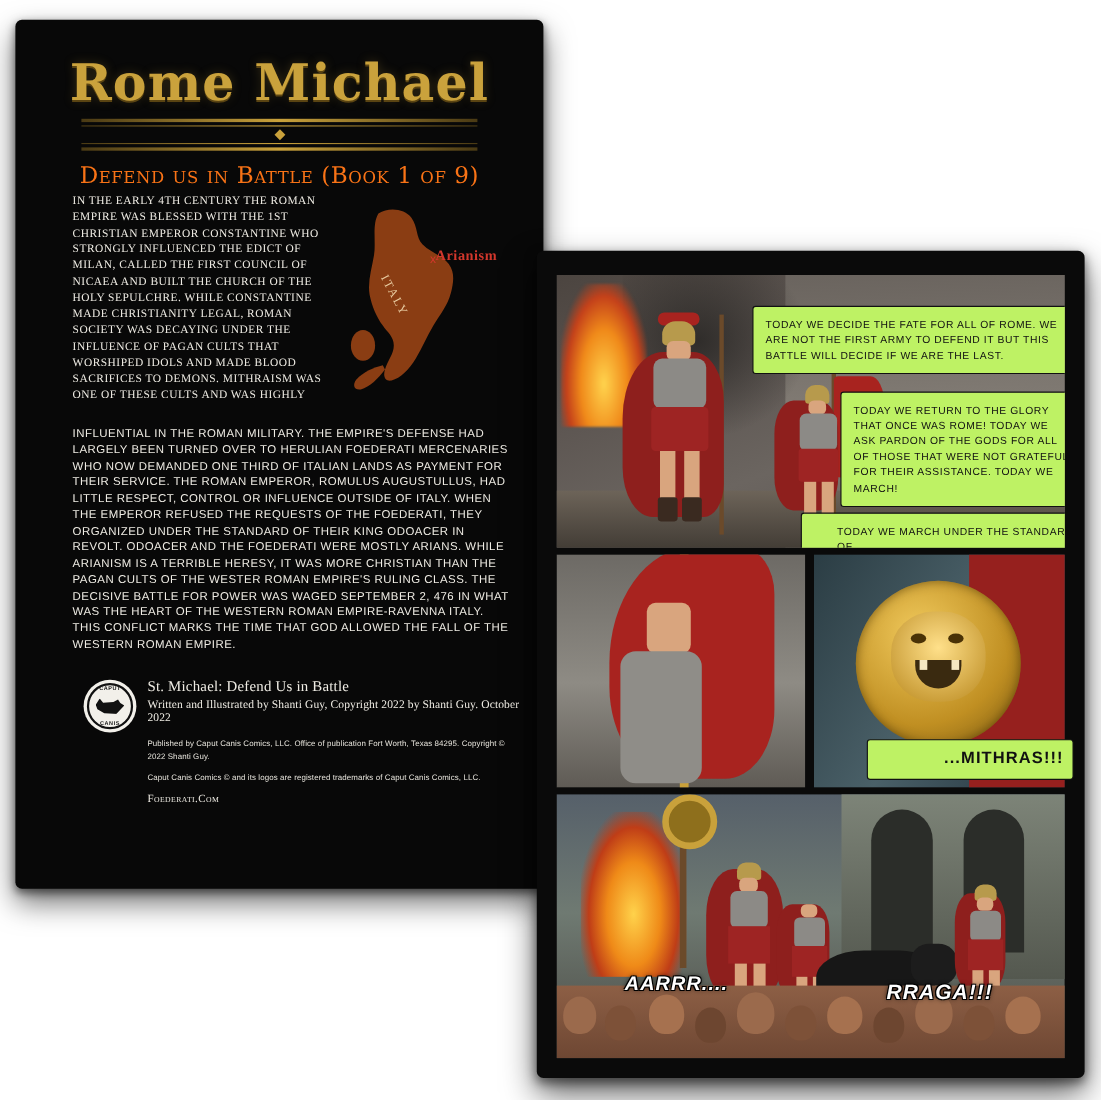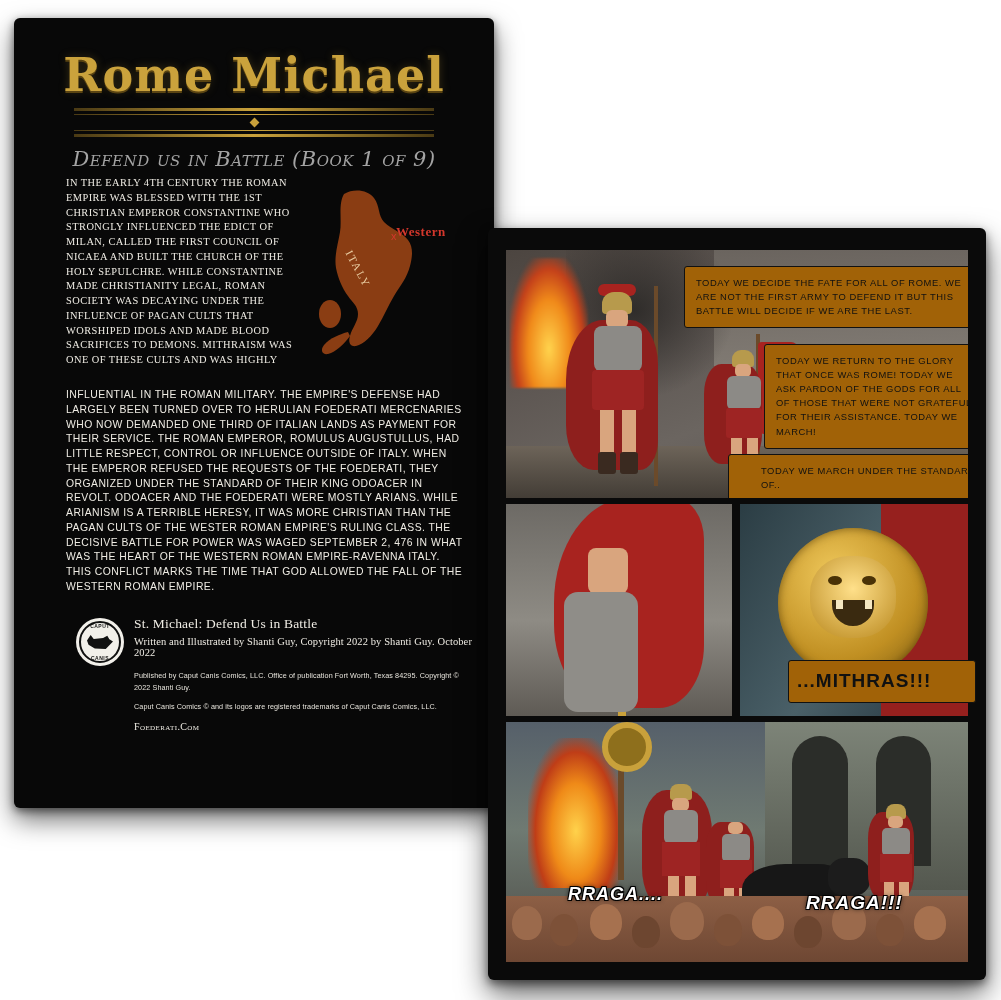--- a/index.html
+++ b/index.html
@@ -24,26 +24,25 @@
     color:#caa23c;
     text-shadow:0 2px 0 #5a4412, 0 0 10px rgba(202,162,60,.25);
     line-height:1;
   }
   .rule-group{width:360px;margin:10px auto 0;}
   .rule{height:3px;background:linear-gradient(to right,#4a3a14,#c9a13b,#4a3a14);margin:3px 0;}
   .rule.thin{height:1px;}
   .diamond{width:7px;height:7px;background:#c9a13b;transform:rotate(45deg);margin:4px auto;}
   .subtitle{
     font-family:"DejaVu Serif", serif;
-    color:#a3a3a3;
+    color:#f97316;
     font-size:21px;
     letter-spacing:.5px;
     margin-top:10px;
     font-variant:small-caps;
-    font-style:italic;
   }
 
   
   .body-col{
     position:absolute;left:52px;top:158px;width:230px;
     color:#efece4;
     font-size:10.4px;
     line-height:1.42;
     letter-spacing:.45px;
     font-variant:small-caps;
@@ -156,23 +155,23 @@
   #s2 .skin{left:33px;top:18px;width:16px;height:13px;border-radius:5px;}
   #s2 .armor{left:25px;top:30px;width:34px;height:34px;border-radius:6px;}
   #s2 .tunic{left:24px;top:62px;width:36px;height:30px;border-radius:3px;}
   #s2 .legL{position:absolute;left:29px;top:92px;width:11px;height:34px;background:#d9a57e;}
   #s2 .legR{position:absolute;left:45px;top:92px;width:11px;height:34px;background:#d9a57e;}
   #s2 .flag{position:absolute;left:56px;top:-4px;width:46px;height:92px;background:#a8231f;
             border-radius:4px 28% 40% 6px;}
   #s2 .pole{position:absolute;left:54px;top:-12px;width:4px;height:160px;background:#6b4a2a;}
 
   .balloon{
-    position:absolute;background:#a16207;border:1.5px solid #111;border-radius:3px;
+    position:absolute;background:#bef264;border:1.5px solid #111;border-radius:3px;
     color:#111;font-size:9.4px;line-height:1.5;letter-spacing:.55px;
-    padding:9px 11px;font-family:"Liberation Sans", sans-serif;text-transform:uppercase;
+    padding:9px 11px;font-family:"Liberation Sans", sans-serif;text-transform:uppercase;margin-top:12px;
   }
   #b1{left:178px;top:16px;width:278px;}
   #b2{left:258px;top:94px;width:198px;}
   #b3{left:222px;top:204px;width:234px;padding-left:32px;}
 
   
   #panel2{left:18px;top:276px;width:226px;height:212px;}
   .p2-bg{position:absolute;left:0;top:0;width:100%;height:100%;
     background:linear-gradient(180deg,#6d6a65,#8e8b84 55%,#5f5b55);}
   .p2-cape{position:absolute;left:48px;top:-6px;width:150px;height:210px;background:#a8231f;
@@ -187,21 +186,21 @@
   .p3-red{position:absolute;right:0;top:0;width:38%;height:100%;background:#96201e;}
   .p3-disc{position:absolute;left:38px;top:24px;width:150px;height:150px;border-radius:50%;
     background:radial-gradient(circle at 38% 32%,#f0c95c,#c08f22 60%,#7a5a12);
     box-shadow:inset 0 0 10px rgba(60,40,0,.6);}
   .p3-face{position:absolute;left:70px;top:52px;width:86px;height:82px;border-radius:45%;
     background:radial-gradient(circle at 50% 40%,#ffe08a,#b9881e);}
   .p3-eye{position:absolute;width:14px;height:9px;background:#4a3206;border-radius:50%;}
   .p3-mouth{position:absolute;left:92px;top:96px;width:42px;height:26px;background:#3a2a10;
     border-radius:0 0 22px 22px;}
   .p3-tooth{position:absolute;background:#f4e7c2;width:7px;height:9px;}
-  #b4{left:300px;top:432px;width:170px;text-align:left;font-size:19px;font-weight:bold;
+  #b4{left:300px;top:432px;width:170px;text-align:right;font-size:15px;font-weight:bold;
       letter-spacing:1px;padding:6px 8px;}
 
   
   #panel4{left:18px;top:494px;width:462px;height:240px;}
   .p4-bg{position:absolute;left:0;top:0;width:100%;height:100%;
     background:linear-gradient(180deg,#56606a,#6f7a72 45%,#4b4a44);}
   .p4-arch{position:absolute;left:56%;top:0;width:44%;height:70%;
     background:linear-gradient(180deg,#7d8478,#54584f);}
   .p4-arch2{position:absolute;left:62%;top:6%;width:12%;height:54%;background:#2b2d29;border-radius:40px 40px 0 0;}
   .p4-arch3{position:absolute;left:80%;top:6%;width:12%;height:54%;background:#2b2d29;border-radius:40px 40px 0 0;}
@@ -246,21 +245,21 @@
     <svg class="map-svg" width="160" height="185" viewBox="0 0 160 185">
       <path d="M30 8 C40 2 54 4 60 12 C66 20 64 30 70 36 C78 44 88 46 94 54 C100 62 98 72 96 80
                C93 92 86 100 80 110 C74 120 70 130 64 140 C58 150 50 158 42 160
                C36 161 34 156 36 150 C38 142 44 136 44 128 C44 120 38 116 34 110
                C28 102 24 92 22 82 C20 70 24 58 26 46 C28 34 24 18 30 8 Z" fill="#8a3d13"></path>
       <path d="M36 150 C30 158 22 166 14 168 C8 169 6 164 10 159 C16 152 26 148 34 146 Z" fill="#8a3d13"></path>
       <ellipse cx="16" cy="128" rx="11" ry="14" fill="#8a3d13"></ellipse>
     </svg>
     <div class="map-label-italy">ITALY</div>
     <div class="map-city-dot">x</div>
-    <div class="map-city">Western</div>
+    <div class="map-city">Arianism</div>
   </div>
 
   <div class="logo">
     <div class="ring"></div>
     <div class="logotext-top">CAPUT</div>
     <div class="wolf"></div>
     <div class="logotext-bot">CANIS</div>
   </div>
 
   <div class="credits">
@@ -381,16 +380,16 @@
       <div class="head" style="left:126px;top:20px;width:28px;height:32px;background:#6d4630;"></div>
       <div class="head" style="left:164px;top:6px;width:34px;height:38px;background:#9b6a4c;"></div>
       <div class="head" style="left:208px;top:18px;width:28px;height:32px;background:#7d5138;"></div>
       <div class="head" style="left:246px;top:10px;width:32px;height:34px;background:#a6714f;"></div>
       <div class="head" style="left:288px;top:20px;width:28px;height:32px;background:#6d4630;"></div>
       <div class="head" style="left:326px;top:6px;width:34px;height:38px;background:#9b6a4c;"></div>
       <div class="head" style="left:370px;top:18px;width:28px;height:32px;background:#7d5138;"></div>
       <div class="head" style="left:408px;top:10px;width:32px;height:34px;background:#a6714f;"></div>
     </div>
 
-    <div class="sfx" id="sfx1">RRAGA....</div>
+    <div class="sfx" id="sfx1">AARRR....</div>
     <div class="sfx" id="sfx2">RRAGA!!!</div>
   </div>
 </div>
 
 </body></html>

